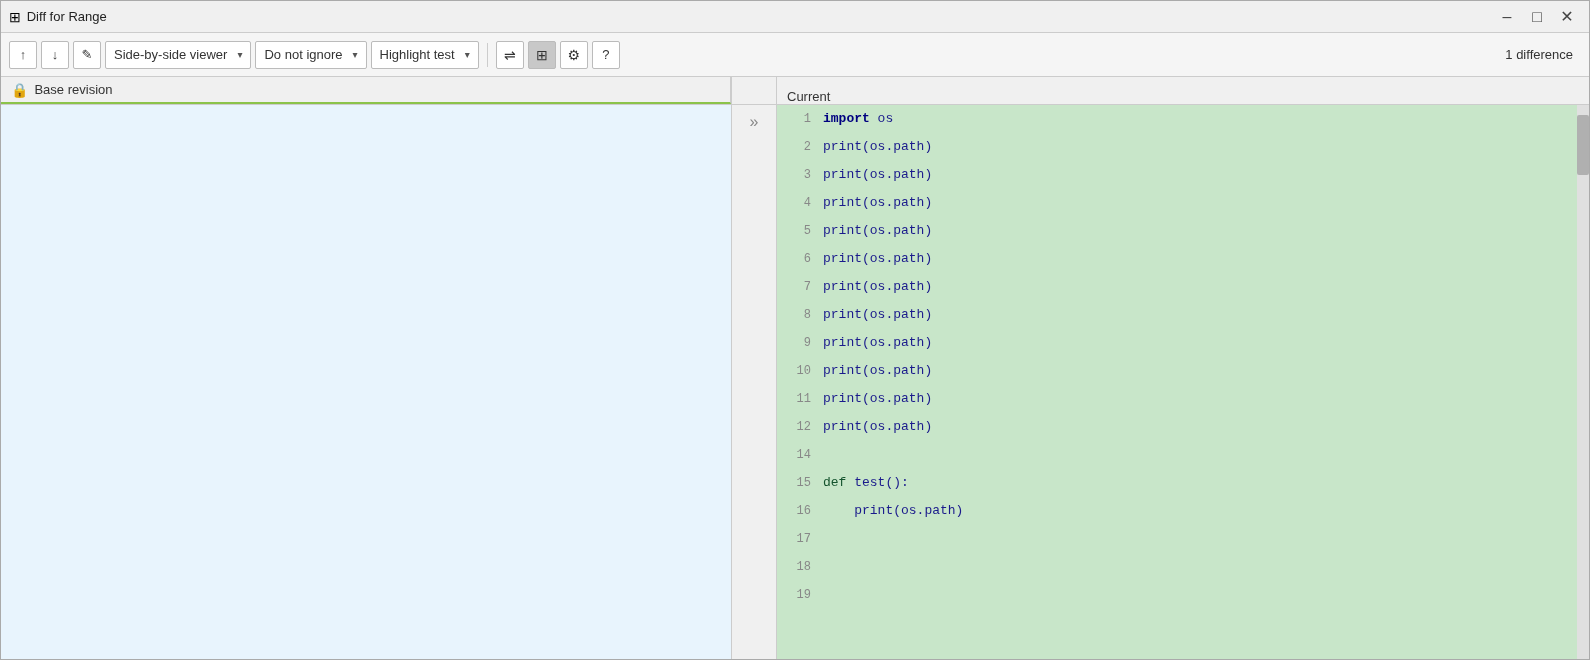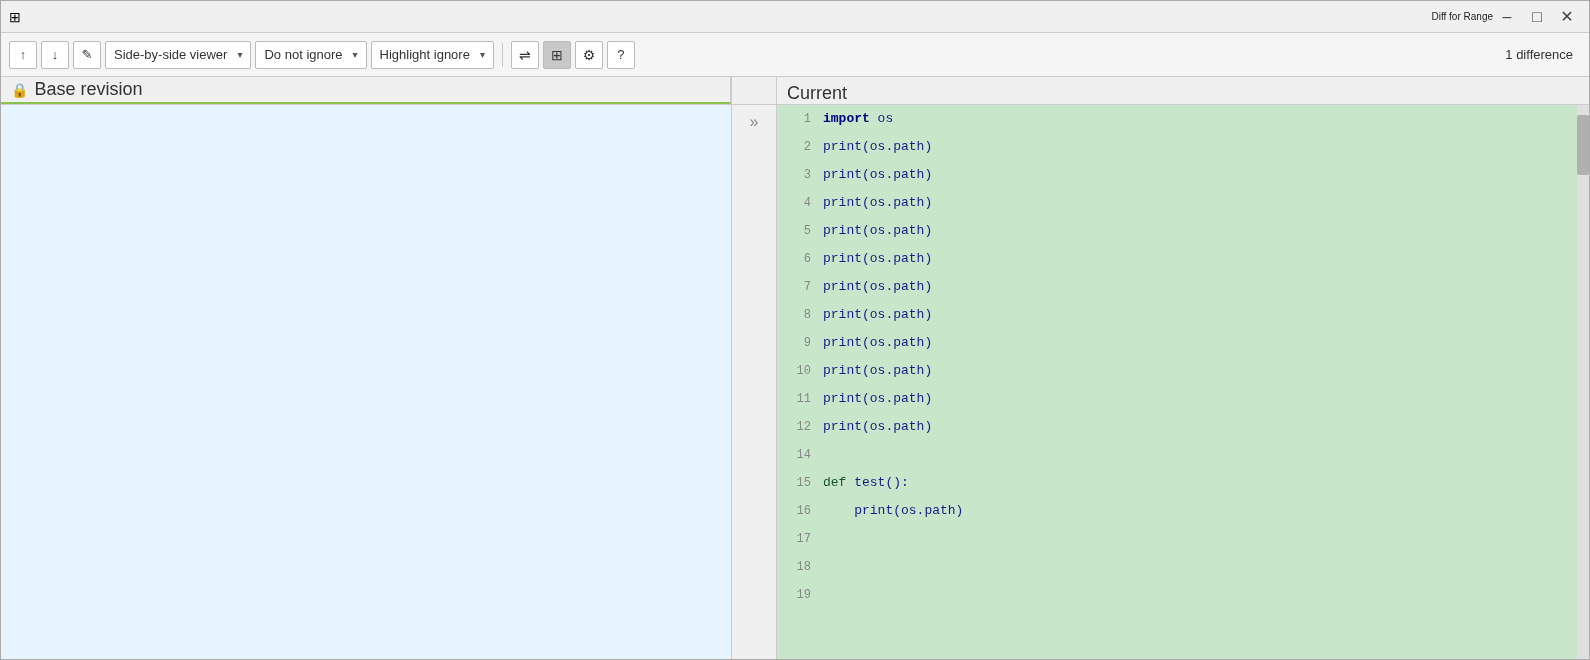--- a/index.html
+++ b/index.html
@@ -27,24 +27,23 @@
       padding: 0 8px;
       border-bottom: 1px solid #ccc;
       user-select: none;
     }
     .title-bar-icon {
       margin-right: 6px;
       font-size: 14px;
     }
     .title-bar-title {
       flex: 1;
-      font-size: 10px;
+      font-size: 13px;
       font-weight: normal;
       color: #222;
-      text-align: right;
     }
     .title-bar-controls {
       display: flex;
       gap: 2px;
     }
     .title-btn {
       width: 28px;
       height: 24px;
       background: transparent;
       border: none;
@@ -121,21 +120,21 @@
       border-right: 1px solid #ccc;
       border-bottom: 2px solid #8bc34a;
     }
     .diff-header-right {
       flex: 1;
       display: flex;
       align-items: flex-end;
       padding: 0 10px;
     }
     .lock-icon { font-size: 14px; color: #666; }
-    .header-label { font-size: 18px; color: #333; }
+    .header-label { font-size: 13px; color: #333; }
 
     .diff-panes {
       flex: 1;
       display: flex;
       overflow: hidden;
     }
     .diff-pane-left {
       width: 730px;
       background: #e8f4fd;
       border-right: none;
@@ -239,21 +238,21 @@
       <span>Side-by-side viewer</span>
       <span class="dropdown-arrow">▾</span>
     </button>
 
     <button class="toolbar-btn dropdown">
       <span>Do not ignore</span>
       <span class="dropdown-arrow">▾</span>
     </button>
 
     <button class="toolbar-btn dropdown">
-      <span>Highlight ignore</span>
+      <span>Highlight test</span>
       <span class="dropdown-arrow">▾</span>
     </button>
 
     <div class="toolbar-separator"></div>
 
     <button class="toolbar-btn icon-only" title="Synchronize">
       <span style="font-size:14px;">⇌</span>
     </button>
     <button class="toolbar-btn icon-only" title="Columns" style="background:#c8c8c8;">
       <span style="font-size:14px;">⊞</span>

